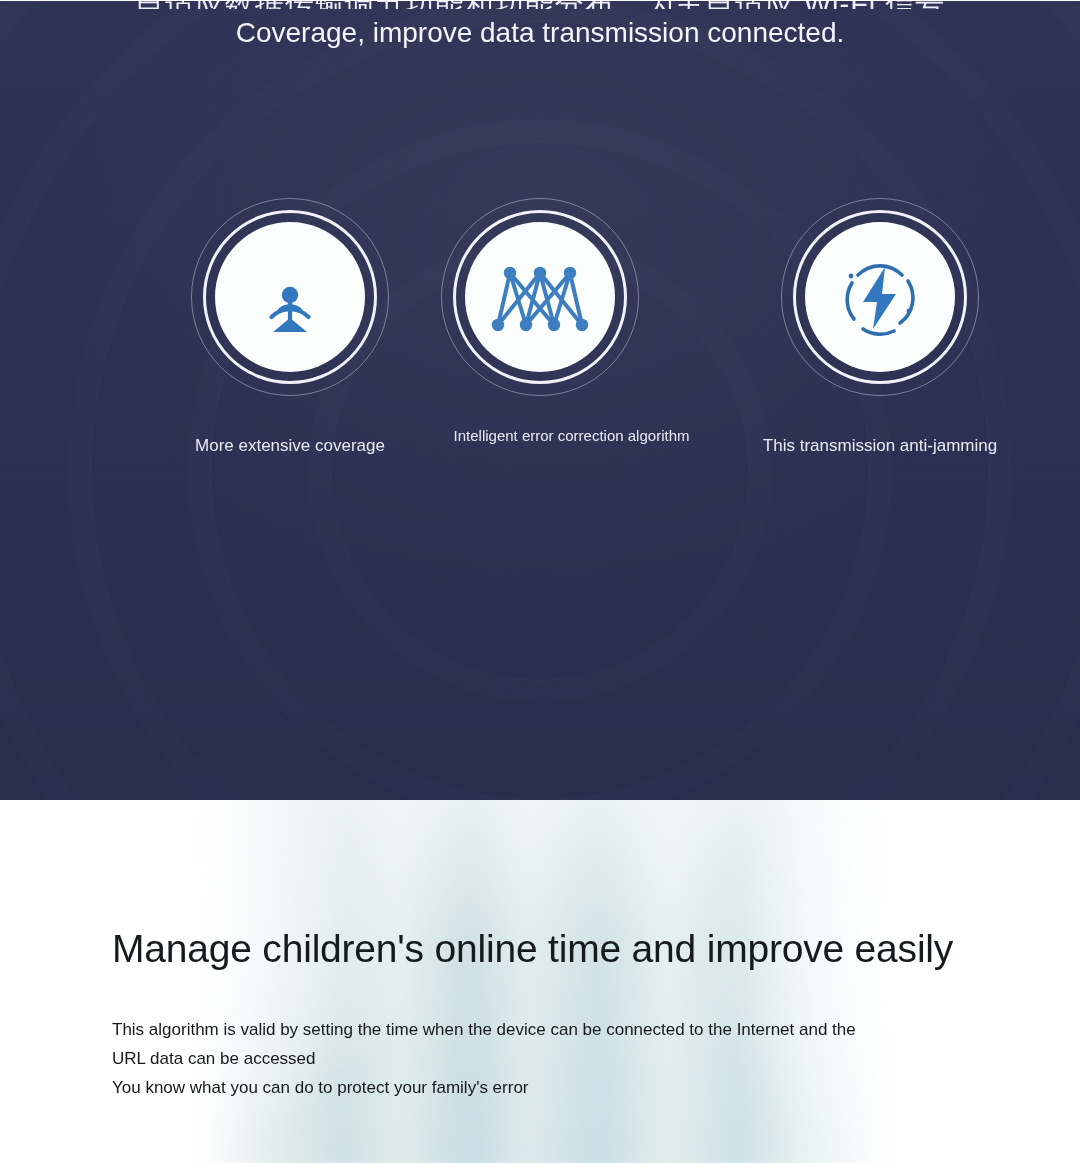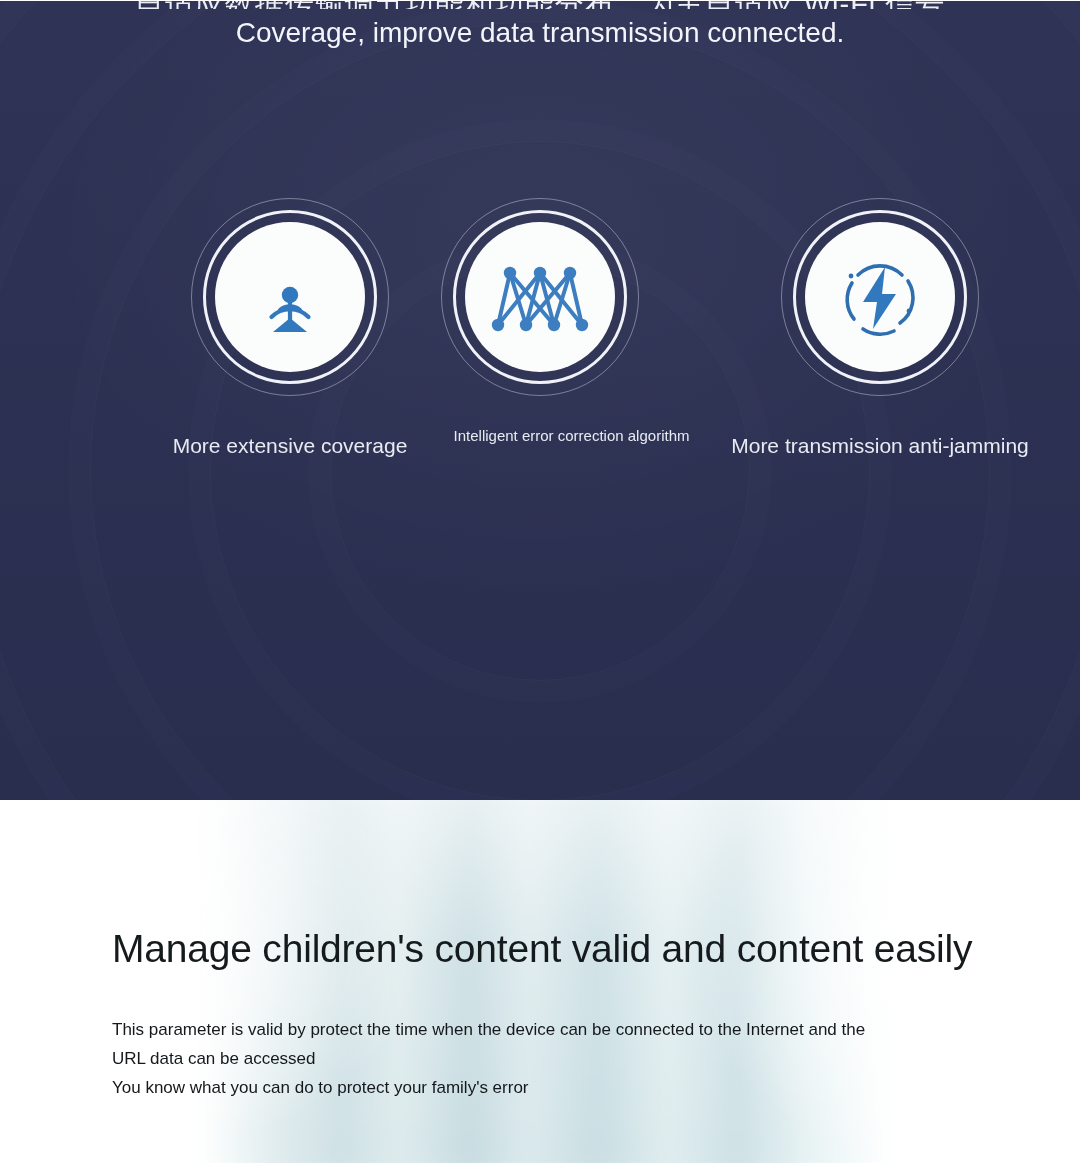--- a/index.html
+++ b/index.html
@@ -135,21 +135,21 @@
     background:#fbfcfc;
     display:flex;
     align-items:center;
     justify-content:center;
   }
   .badge .disc svg { display:block; }
 
   .feature-label {
     margin-top:38px;
     color:#e9ebf3;
-    font-size:21px;
+    font-size:17px;
     line-height:24px;
     font-weight:400;
   }
   .feature-label.small {
     font-size:15px;
     line-height:22px;
     margin-top:28px;
     text-align:center;
     padding-left:63px;
   }
@@ -317,36 +317,36 @@
                 <path d="M78 34 A31 31 0 0 1 70 76"></path>
                 <path d="M24 72 A31 31 0 0 1 22 36"></path>
                 <path d="M33 82 A31 31 0 0 0 64 84"></path>
               </g>
               <circle cx="21" cy="29" r="2.4" fill="#2f6fb0"></circle>
               <circle cx="79" cy="64" r="2.4" fill="#2f6fb0"></circle>
               <path d="M55 20 L33 55 L47 55 L43 82 L66 47 L52 47 Z" fill="#3178bf"></path>
             </svg>
           </div>
         </div>
-        <div class="feature-label">More transmission anti-jamming</div>
+        <div class="feature-label">This transmission anti-jamming</div>
       </div>
 
     </div>
   </section>
 
   <section class="panel">
     <div class="panel-photo"></div>
     <div class="panel-wash"></div>
 
     <div class="panel-body">
       <h2 class="panel-title">
-        <span class="ln">Manage children's content</span>
-        <span class="ln">valid and content easily</span>
+        <span class="ln">Manage children's online</span>
+        <span class="ln">time and improve easily</span>
       </h2>
       <p class="panel-para">
-        <span class="ln">This parameter is valid by protect the time when the device can be connected to the Internet and the</span>
+        <span class="ln">This algorithm is valid by setting the time when the device can be connected to the Internet and the</span>
         <span class="ln">URL data can be accessed</span>
         <span class="ln">You know what you can do to protect your family's error</span>
       </p>
     </div>
   </section>
 
 </div>
 
 </body></html>

